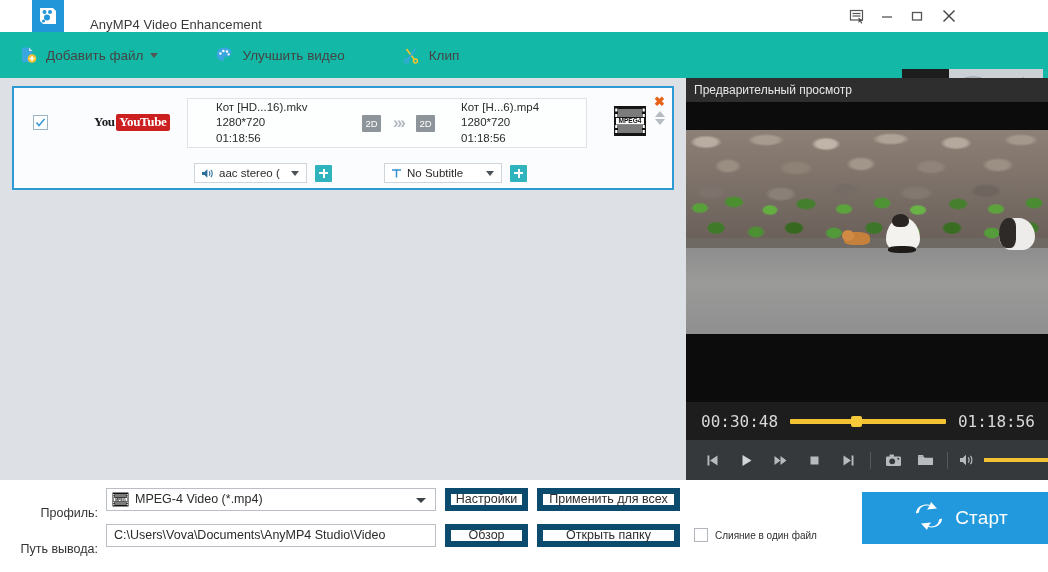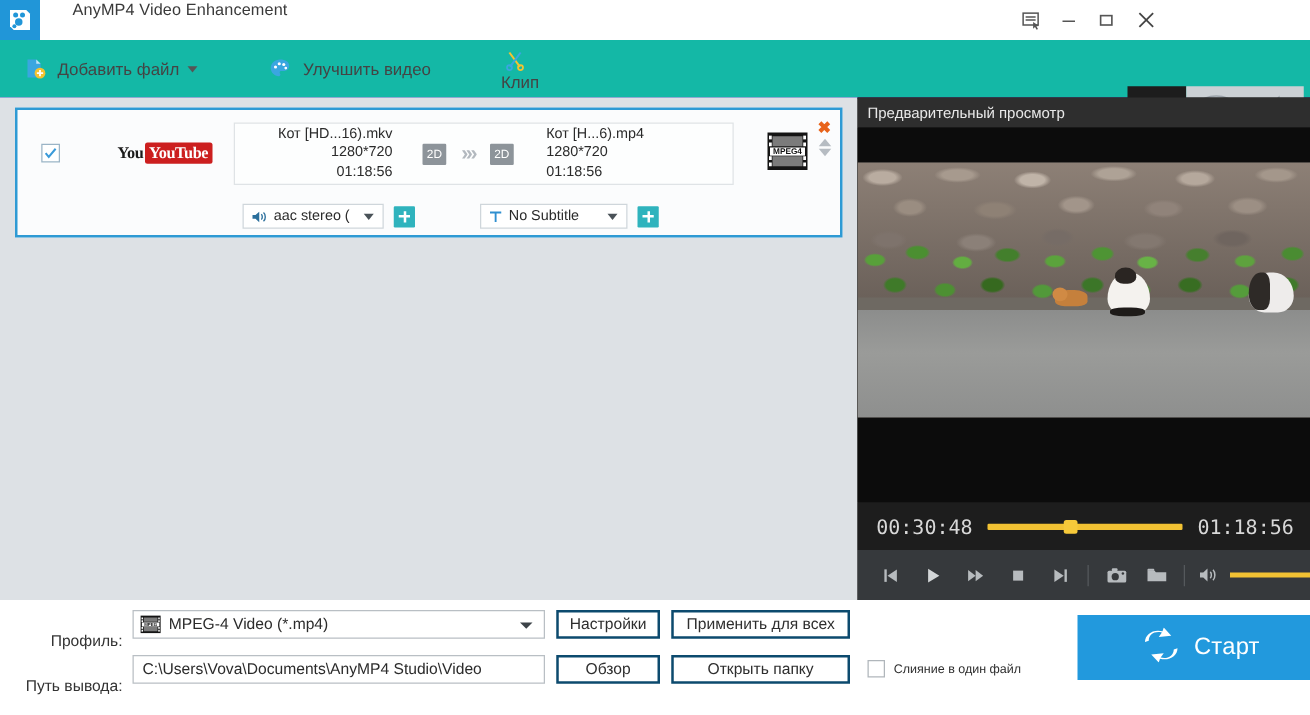--- a/index.html
+++ b/index.html
@@ -22,21 +22,22 @@
     overflow: hidden;
   }
 
   
   .titlebar {
     position: absolute;
     left: 0; top: 0;
     width: 938px; height: 32px;
     background: #ffffff;
     display: flex;
-    align-items: flex-start;
+    align-items: flex-end;
+    padding-left: 32px;
   }
   .app-icon {
     width: 32px; height: 32px;
     background: #2196d8;
     display: flex; align-items: center; justify-content: center;
     flex: 0 0 auto;
   }
   .app-title {
     margin-left: 26px;
     font-size: 13px;
@@ -174,21 +175,21 @@
     box-sizing: border-box;
     display: flex;
     align-items: center;
   }
   .meta {
     font-size: 11.5px;
     color: #2b2b2b;
     line-height: 15.5px;
     white-space: nowrap;
   }
-  .meta.left { margin-left: 4px; width: 122px; text-align: right; }
+  .meta.left { margin-left: 28px; width: 122px; }
   .meta.right { margin-left: 0px; }
   .badge2d {
     width: 19px; height: 17px;
     background: #8d949a;
     color: #fff;
     font-size: 9.5px;
     display: flex; align-items: center; justify-content: center;
     flex: 0 0 auto;
     border-radius: 1px;
   }
@@ -483,21 +484,21 @@
   .bfield .fval { margin-left: 7px; white-space: nowrap; overflow: hidden; }
   .bfield .fcaret {
     position: absolute; right: 9px; top: 9px;
     width: 0; height: 0;
     border-left: 5px solid transparent;
     border-right: 5px solid transparent;
     border-top: 5px solid #3c4348;
   }
   .bbtn {
     height: 23px;
-    border: 2px solid #0c4a6e;
+    border: 6px solid #0c4a6e;
     background: #fff;
     box-sizing: border-box;
     display: flex; align-items: center; justify-content: center;
     font-size: 12.5px;
     color: #2e2e2e;
     white-space: nowrap;
   }
   .merge-chk {
     display: flex; align-items: center;
     font-size: 10px; color: #2e2e2e;
@@ -590,21 +591,21 @@
           <path d="M9 1.6c-4.2 0-7.4 3-7.4 6.8 0 3.8 3.2 6.5 6.2 6.5 1 0 1.5-.5 1.5-1.2 0-.7-.6-1-.6-1.7 0-.7.5-1.2 1.3-1.2h1.6c3 0 4.8-1.7 4.8-4.2 0-3-3-5-7.4-5z" fill="#3aa6e0"></path>
           <circle cx="5.4" cy="7.6" r="1.25" fill="#fff"></circle>
           <circle cx="8.4" cy="5" r="1.25" fill="#fff"></circle>
           <circle cx="12" cy="5.6" r="1.25" fill="#fff"></circle>
           <circle cx="13.6" cy="8.4" r="1.1" fill="#fff"></circle>
         </svg>
       </span>
       <span>Улучшить видео</span>
     </div>
 
-    <div class="tb-item" style="margin-left:36px;flex-direction:column;">
+    <div class="tb-item" style="margin-left:36px;">
       <span class="tb-ico">
         <svg width="18" height="18" viewBox="0 0 18 18">
           <line x1="4.5" y1="3" x2="13" y2="14.5" stroke="#f5c330" stroke-width="1.6"></line>
           <line x1="13.5" y1="3" x2="5" y2="14.5" stroke="#3aa6e0" stroke-width="1.6"></line>
           <circle cx="4.6" cy="15" r="2" fill="none" stroke="#3aa6e0" stroke-width="1.4"></circle>
           <circle cx="13.4" cy="15" r="2" fill="none" stroke="#f5c330" stroke-width="1.4"></circle>
         </svg>
       </span>
       <span>Клип</span>
     </div>

